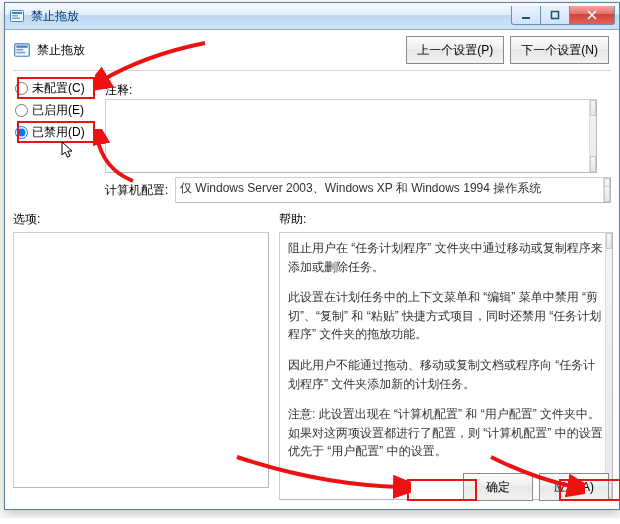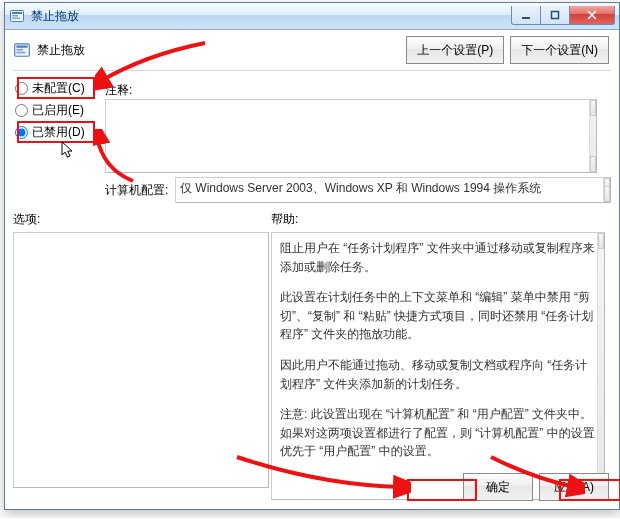--- a/index.html
+++ b/index.html
@@ -24,21 +24,21 @@
   .radios{width:92px}
   .radio{display:flex;align-items:center;height:22px}
   .radio input{margin:0 4px 0 2px}
   .lblcol{flex:1}
   .lbl{height:22px;display:flex;align-items:flex-end}
   .framebox{border:1px solid #cfcfcf;border-bottom-color:#b8b8b8;border-right-color:#b8b8b8;background:#fff;color:#333}
   .comment{width:482px;height:68px;overflow:auto;padding:2px 4px}
   .platwrap{display:flex;align-items:center;margin-top:4px;margin-left:92px}
   .platlbl{width:70px}
   .platbox{flex:1;width:420px;height:20px;padding:2px 4px;overflow:hidden}
-  .mid{display:flex;padding:8px 24px 0 8px;gap:4px}
+  .mid{display:flex;padding:8px 24px 0 8px;gap:12px}
   .left{width:254px}
   .right{flex:1}
   .sectlbl{margin-bottom:4px}
   .optbox{width:254px;height:254px}
   .helpbox{width:316px;height:254px;padding:6px 8px;overflow:auto;line-height:1.55}
   .helpbox p{margin:0 0 12px 0}
   .dlgbtns{position:absolute;right:10px;bottom:8px;display:flex;gap:6px}
   .dlgbtns .stdbtn{min-width:70px}
   
   .svgicon{display:block}

